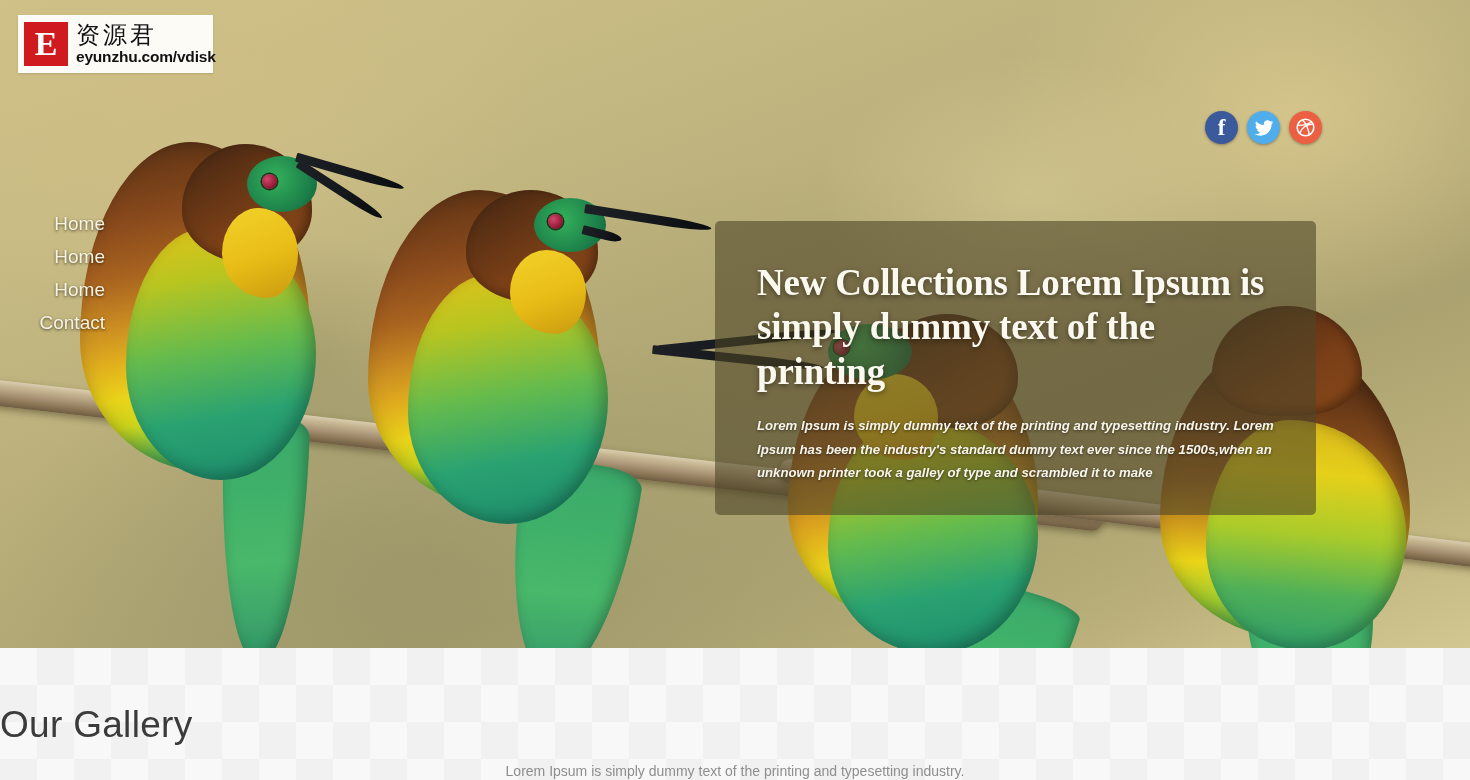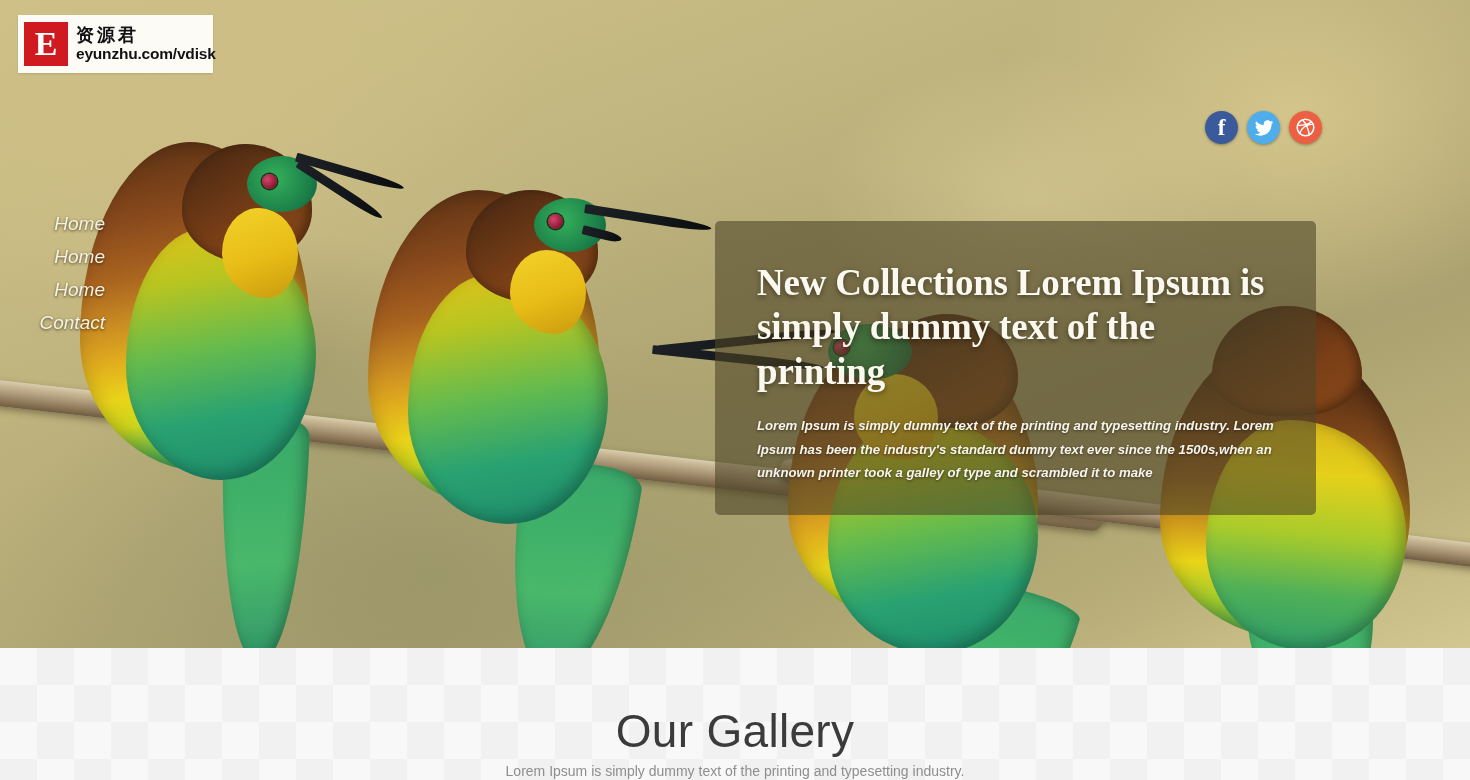--- a/index.html
+++ b/index.html
@@ -181,21 +181,21 @@
     border:3px solid #cf1b20;
   }
   .wm-e span {
     font-family:"Liberation Serif", serif;
     font-weight:bold; font-size:34px; line-height:1;
     color:#ffffff;
   }
   .wm-text { margin-left:8px; line-height:1; }
   .wm-cn {
     font-family:"DejaVu Sans", sans-serif;
-    font-size:18px; font-weight:bold; color:#111;
+    font-size:24px; font-weight:normal; color:#111;
     letter-spacing:3px; display:block;
   }
   .wm-url {
     font-family:"Liberation Sans", sans-serif;
     font-size:15.5px; font-weight:bold; color:#111;
     display:block; margin-top:2px; letter-spacing:-.2px;
   }
 
   
   .logo-panel {
@@ -222,21 +222,20 @@
     text-align:right;
   }
   .nav a {
     display:block;
     font-size:19px;
     color:#f7f2e2;
     text-decoration:none;
     padding:6px 7px 6px 0;
     text-shadow:0 1px 3px rgba(30,22,6,.75);
     line-height:1.1;
-    font-style:italic;
   }
 
   
   .social {
     position:absolute; right:148px; top:111px;
     display:flex; gap:9px;
     z-index:40;
   }
   .soc {
     width:33px; height:33px; border-radius:50%;
@@ -291,23 +290,23 @@
     background-color:#f8f8f8;
     background-image:
       linear-gradient(45deg,#f1f1f1 25%, transparent 25%, transparent 75%, #f1f1f1 75%),
       linear-gradient(45deg,#f1f1f1 25%, transparent 25%, transparent 75%, #f1f1f1 75%);
     background-size:74px 74px;
     background-position:0 0, 37px 37px;
     overflow:hidden;
   }
   .gallery-title {
     position:absolute; left:0; right:0; top:56px;
-    text-align:center;
+    text-align:left;
     font-family:"Liberation Sans", sans-serif;
-    font-size:46px;
+    font-size:37px;
     font-weight:normal;
     color:#3b3b3b;
     letter-spacing:.3px;
   }
   .gallery-sub {
     position:absolute; left:0; right:0; top:112px;
     text-align:center;
     font-family:"Liberation Sans", sans-serif;
     font-size:14px;
     color:#8e8e8e;

